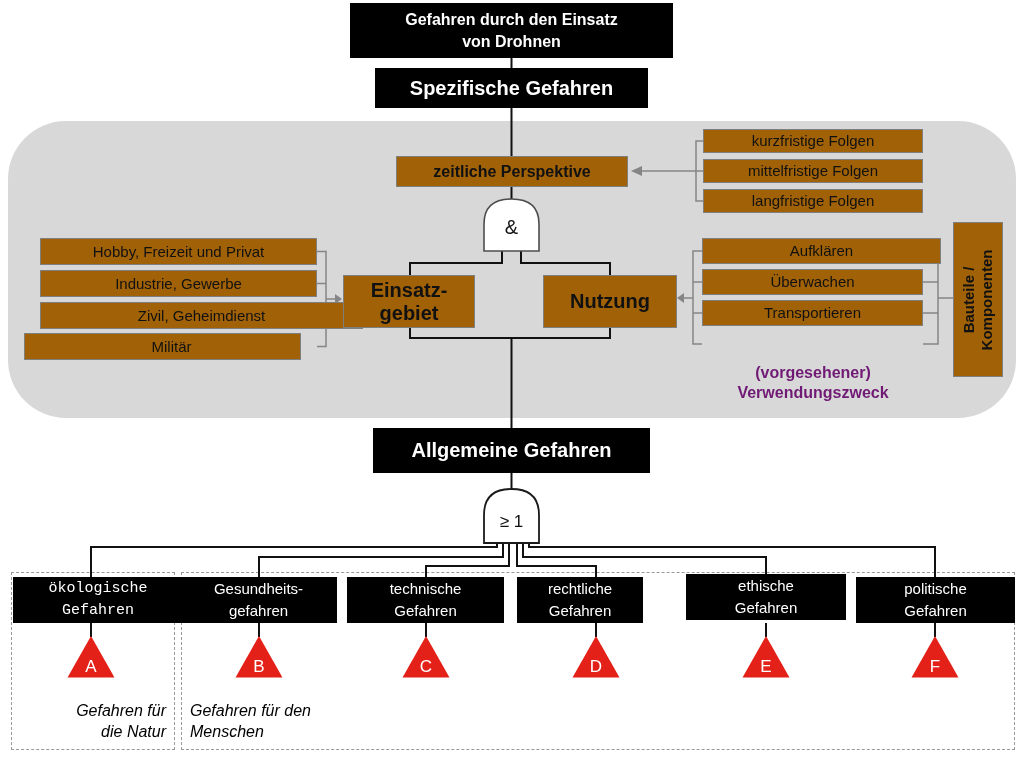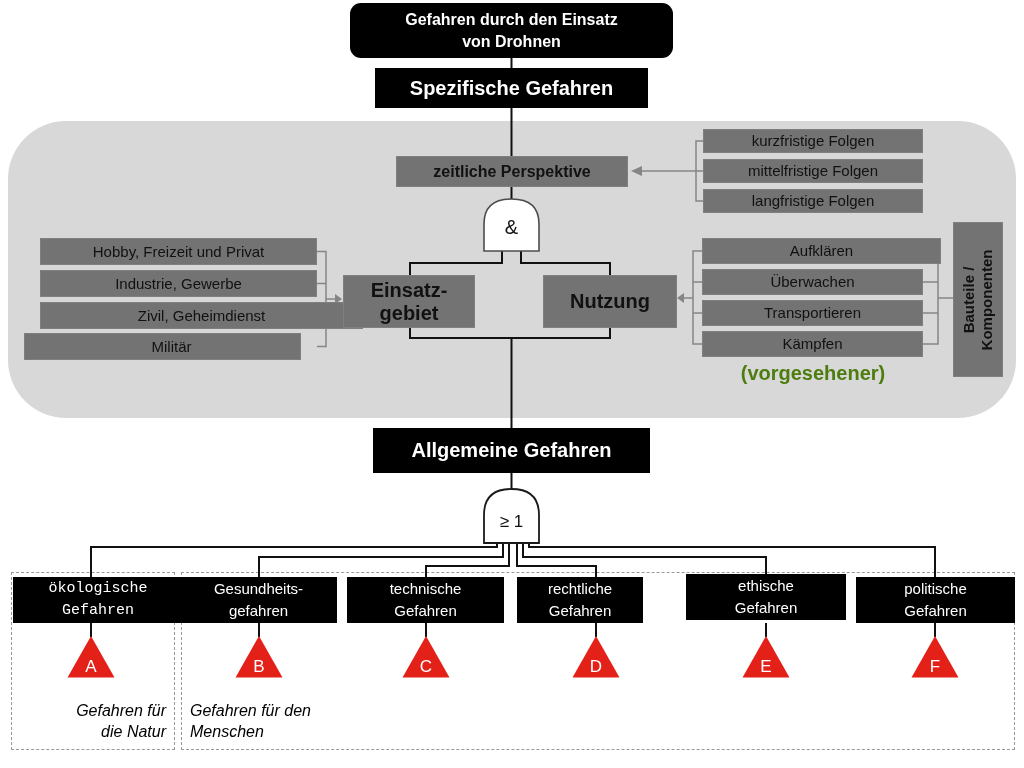--- a/index.html
+++ b/index.html
@@ -2,27 +2,27 @@
 <html><head>
 <meta charset="utf-8">
 <style>
   html,body{margin:0;padding:0;background:#fff;}
   #canvas{position:relative;width:1024px;height:768px;background:#ffffff;overflow:hidden;
           font-family:"Liberation Sans","DejaVu Sans",sans-serif;color:#111;}
   .abs{position:absolute;box-sizing:border-box;}
   .blackbox{background:#000;color:#fff;display:flex;flex-direction:column;align-items:center;
             justify-content:center;text-align:center;z-index:2;}
   .bold{font-weight:bold;}
-  .whitebox{background:#737373;border:1.5px solid #7f7f7f;display:flex;flex-direction:column;
+  .whitebox{background:#a16207;border:1.5px solid #7f7f7f;display:flex;flex-direction:column;
             align-items:center;justify-content:center;text-align:center;z-index:2;}
   .panel{background:#d8d8d8;border-radius:58px;z-index:0;}
   .groupbox{border:1px dashed #999;background:#fff;z-index:0;}
   #wires{position:absolute;left:0;top:0;z-index:1;}
   .caption{font-style:italic;font-size:16px;line-height:21px;z-index:2;position:absolute;color:#000000;}
-  .redcap{color:#4d7c0f;font-weight:bold;font-size:20px;line-height:20px;text-align:center;z-index:2;}
+  .redcap{color:#701a75;font-weight:bold;font-size:16px;line-height:20px;text-align:center;z-index:2;}
   .vlabel{display:flex;align-items:center;justify-content:center;}
   .vlabel .rot{transform:rotate(-90deg);width:150px;text-align:center;font-weight:bold;
                font-size:15px;line-height:18px;white-space:nowrap;}
   .fs15{font-size:15px;line-height:22px;}
   .fs16{font-size:16px;line-height:22px;}
   .fs17{font-size:20px;line-height:23px;}
   .hz{font-size:15px;line-height:22px;font-weight:normal;}
 </style>
 </head>
 <body>
@@ -88,21 +88,21 @@
       <text x="426" y="672" text-anchor="middle" font-size="17" fill="#fff">C</text>
       <polygon points="572.5,677.5 619.5,677.5 596,636" fill="#e32119"></polygon>
       <text x="596" y="672" text-anchor="middle" font-size="17" fill="#fff">D</text>
       <polygon points="742.5,677.5 789.5,677.5 766,636" fill="#e32119"></polygon>
       <text x="766" y="672" text-anchor="middle" font-size="17" fill="#fff">E</text>
       <polygon points="911.5,677.5 958.5,677.5 935,636" fill="#e32119"></polygon>
       <text x="935" y="672" text-anchor="middle" font-size="17" fill="#fff">F</text>
     </g>
   </svg>
 
-  <div class="abs blackbox bold fs16" style="left:350px;top:3px;width:323px;height:55px;border-radius:11px;">
+  <div class="abs blackbox bold fs16" style="left:350px;top:3px;width:323px;height:55px;">
     <span>Gefahren durch den Einsatz</span>
     <span>von Drohnen</span>
   </div>
   <div class="abs blackbox bold fs17" style="left:375px;top:68px;width:273px;height:40px;">
     <span>Spezifische Gefahren</span>
   </div>
 
   <div class="abs whitebox bold fs16" style="left:396px;top:156px;width:232px;height:31px;">
     <span>zeitliche Perspektive</span>
   </div>
@@ -139,34 +139,32 @@
   </div>
 
   <div class="abs whitebox fs15" style="left:702px;top:238px;width:239px;height:26px;">
     <span>Aufklären</span>
   </div>
   <div class="abs whitebox fs15" style="left:702px;top:269px;width:221px;height:26px;">
     <span>Überwachen</span>
   </div>
   <div class="abs whitebox fs15" style="left:702px;top:300px;width:221px;height:26px;">
     <span>Transportieren</span>
-  </div>
-  <div class="abs whitebox fs15" style="left:702px;top:331px;width:221px;height:26px;">
-    <span>Kämpfen</span>
   </div>
 
   <div class="abs whitebox vlabel" style="left:953px;top:222px;width:50px;height:155px;">
     <div class="rot">
       <div>Bauteile /</div>
       <div>Komponenten</div>
     </div>
   </div>
 
   <div class="abs redcap" style="left:703px;top:363px;width:220px;">
     <div>(vorgesehener)</div>
+    <div>Verwendungszweck</div>
   </div>
 
   <div class="abs blackbox bold fs17" style="left:373px;top:428px;width:277px;height:45px;">
     <span>Allgemeine Gefahren</span>
   </div>
 
   <div class="abs blackbox hz" style="left:13px;top:577px;width:170px;height:46px;font-family:Liberation Mono, monospace;">
     <span>ökologische</span>
     <span>Gefahren</span>
   </div>

